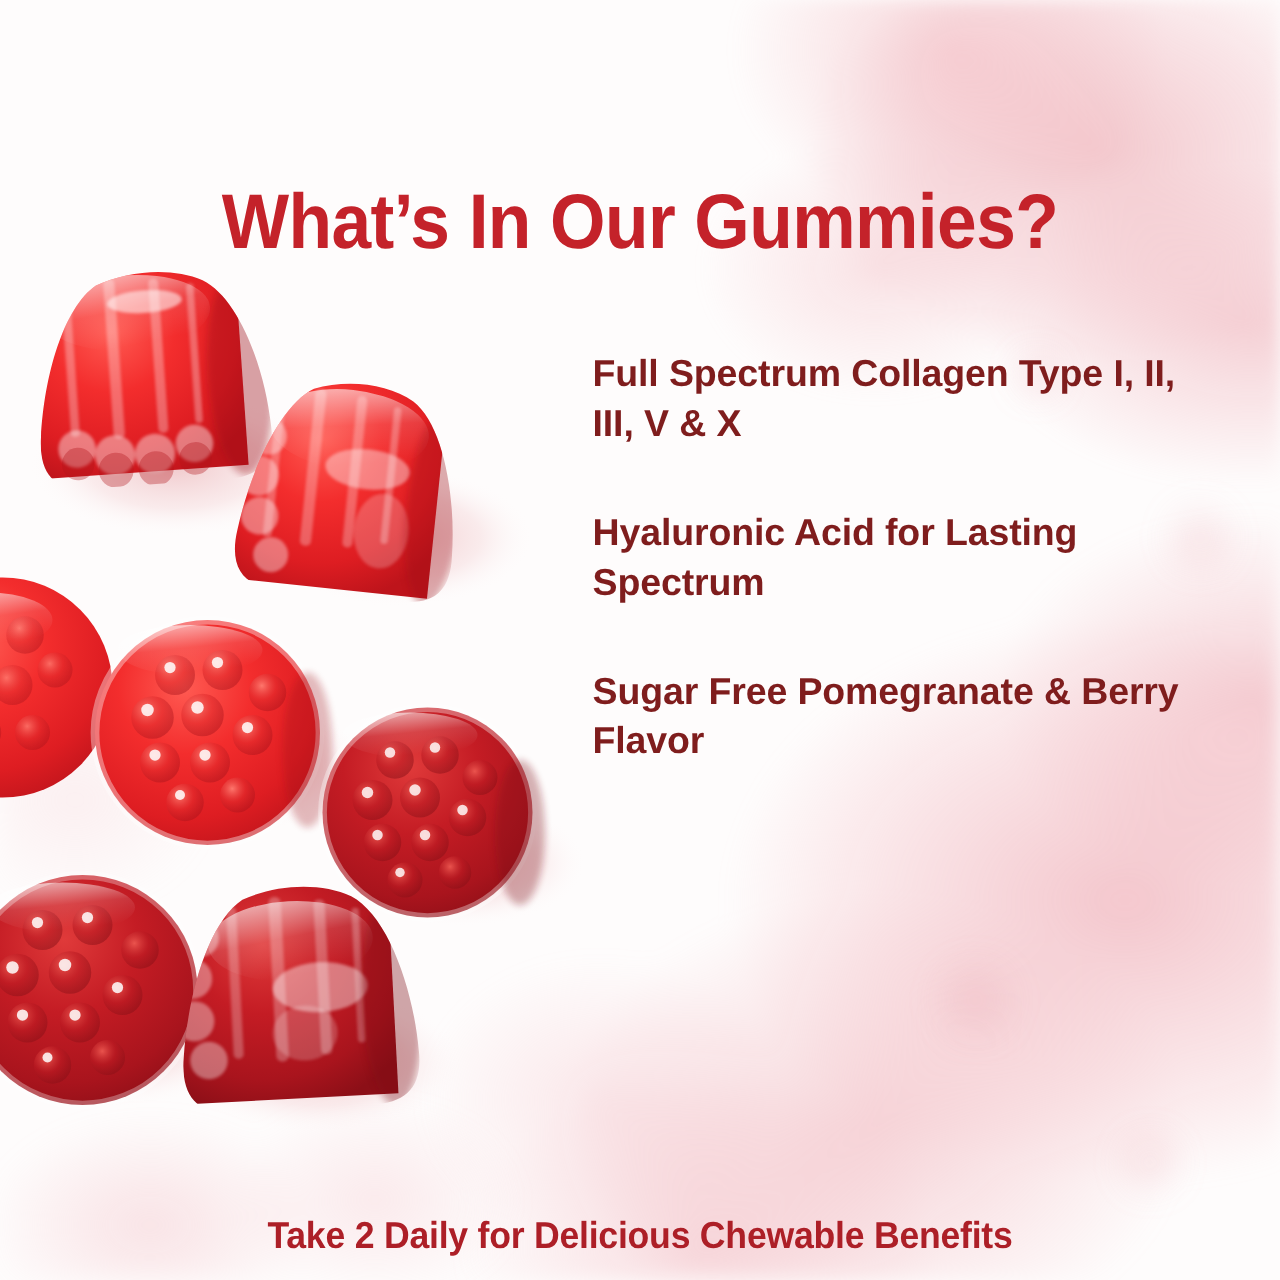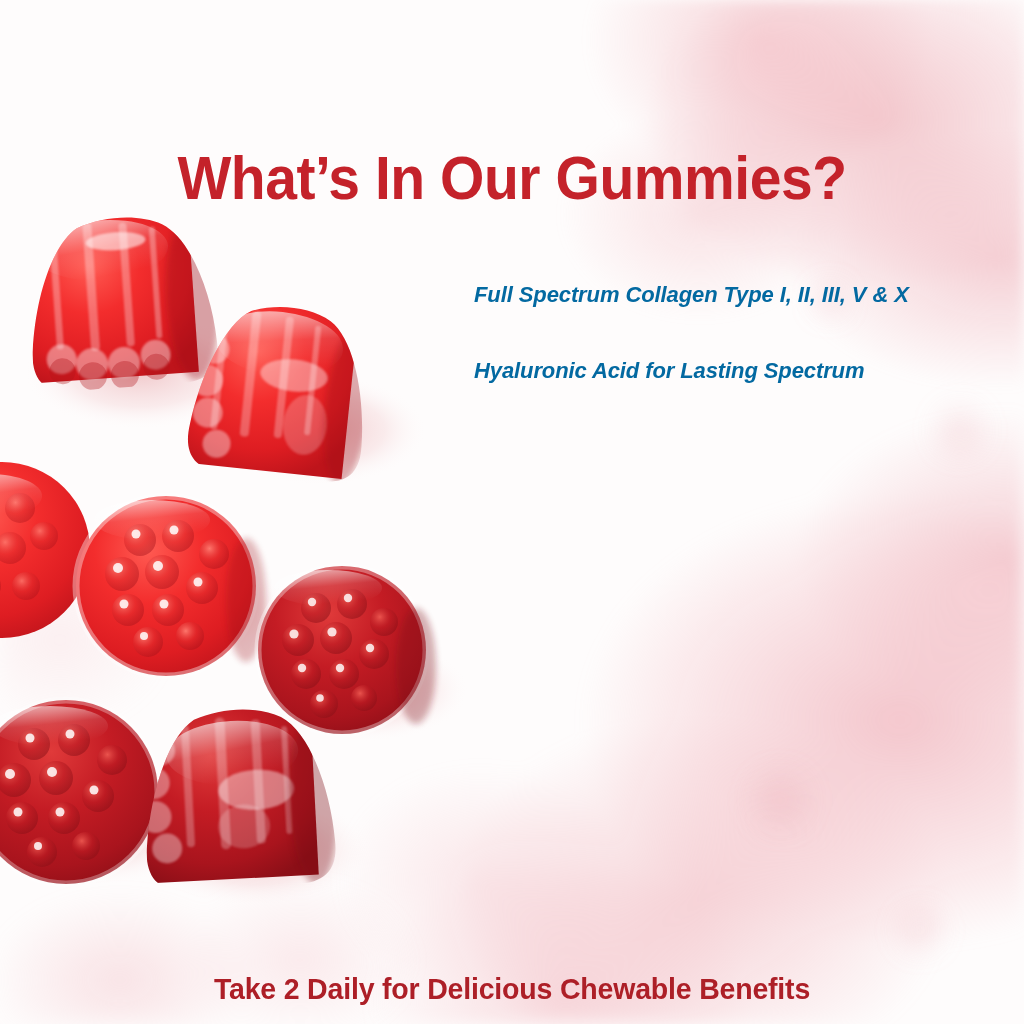--- a/index.html
+++ b/index.html
@@ -85,28 +85,27 @@
     white-space: nowrap;
   }
 
   #benefits {
     position: absolute;
     left: 474px;
     top: 280px;
     width: 500px;
   }
   .benefit {
-    color: #0369a1;
-    font-size: 22px;
+    color: #7f1d1d;
+    font-size: 30px;
     line-height: 1.33;
     font-weight: 700;
     letter-spacing: -0.1px;
     margin: 0 0 47px 0;
     max-width: 485px;
-    font-style: italic;
   }
   .benefit:last-child { margin-bottom: 0; }
 
   #footer-note {
     position: absolute;
     left: 0;
     top: 944px;
     width: 1024px;
     text-align: center;
     color: #ad1f27;
@@ -369,17 +368,18 @@
         <ellipse cx="174" cy="100" rx="24" ry="82" fill="#7e0d14" opacity="0.36" filter="url(#softenMore)"></ellipse>
       </g>
     </g>
   </svg>
 
   <h1 id="headline">What’s In Our Gummies?</h1>
 
   <ul id="benefits" style="list-style:none;margin:0;padding:0;">
     <li class="benefit">Full Spectrum Collagen Type I, II, III, V &amp; X</li>
     <li class="benefit">Hyaluronic Acid for Lasting Spectrum</li>
+    <li class="benefit">Sugar Free Pomegranate &amp; Berry Flavor</li>
   </ul>
 
   <p id="footer-note">Take 2 Daily for Delicious Chewable Benefits</p>
 
 </div>
 
 </body></html>

